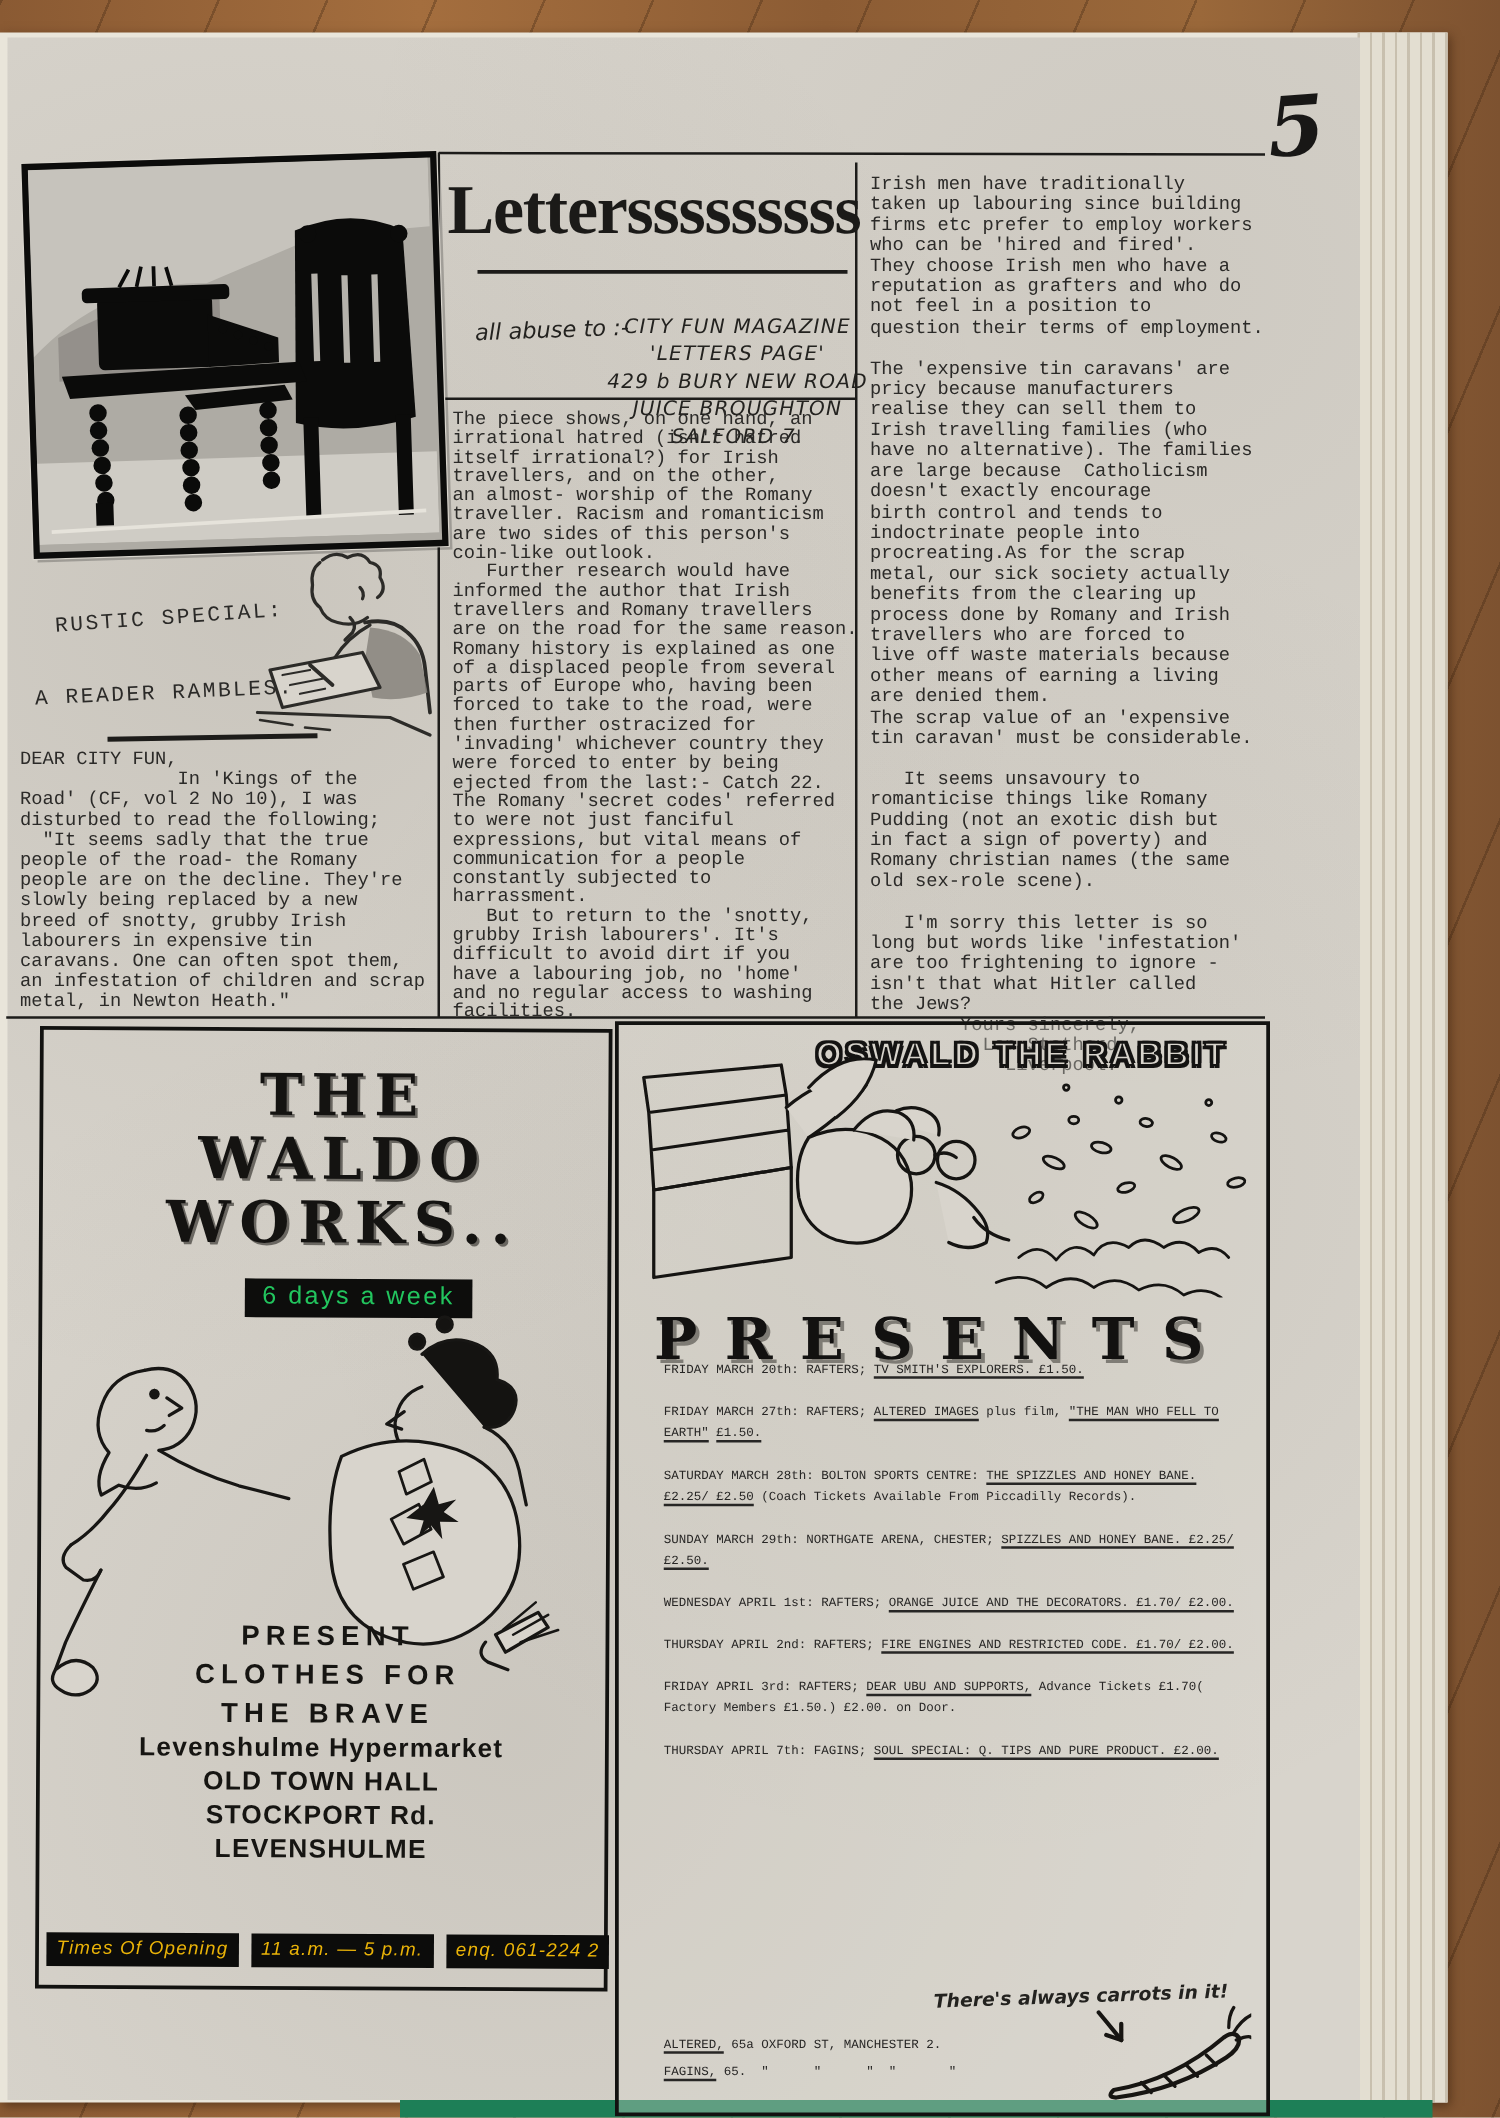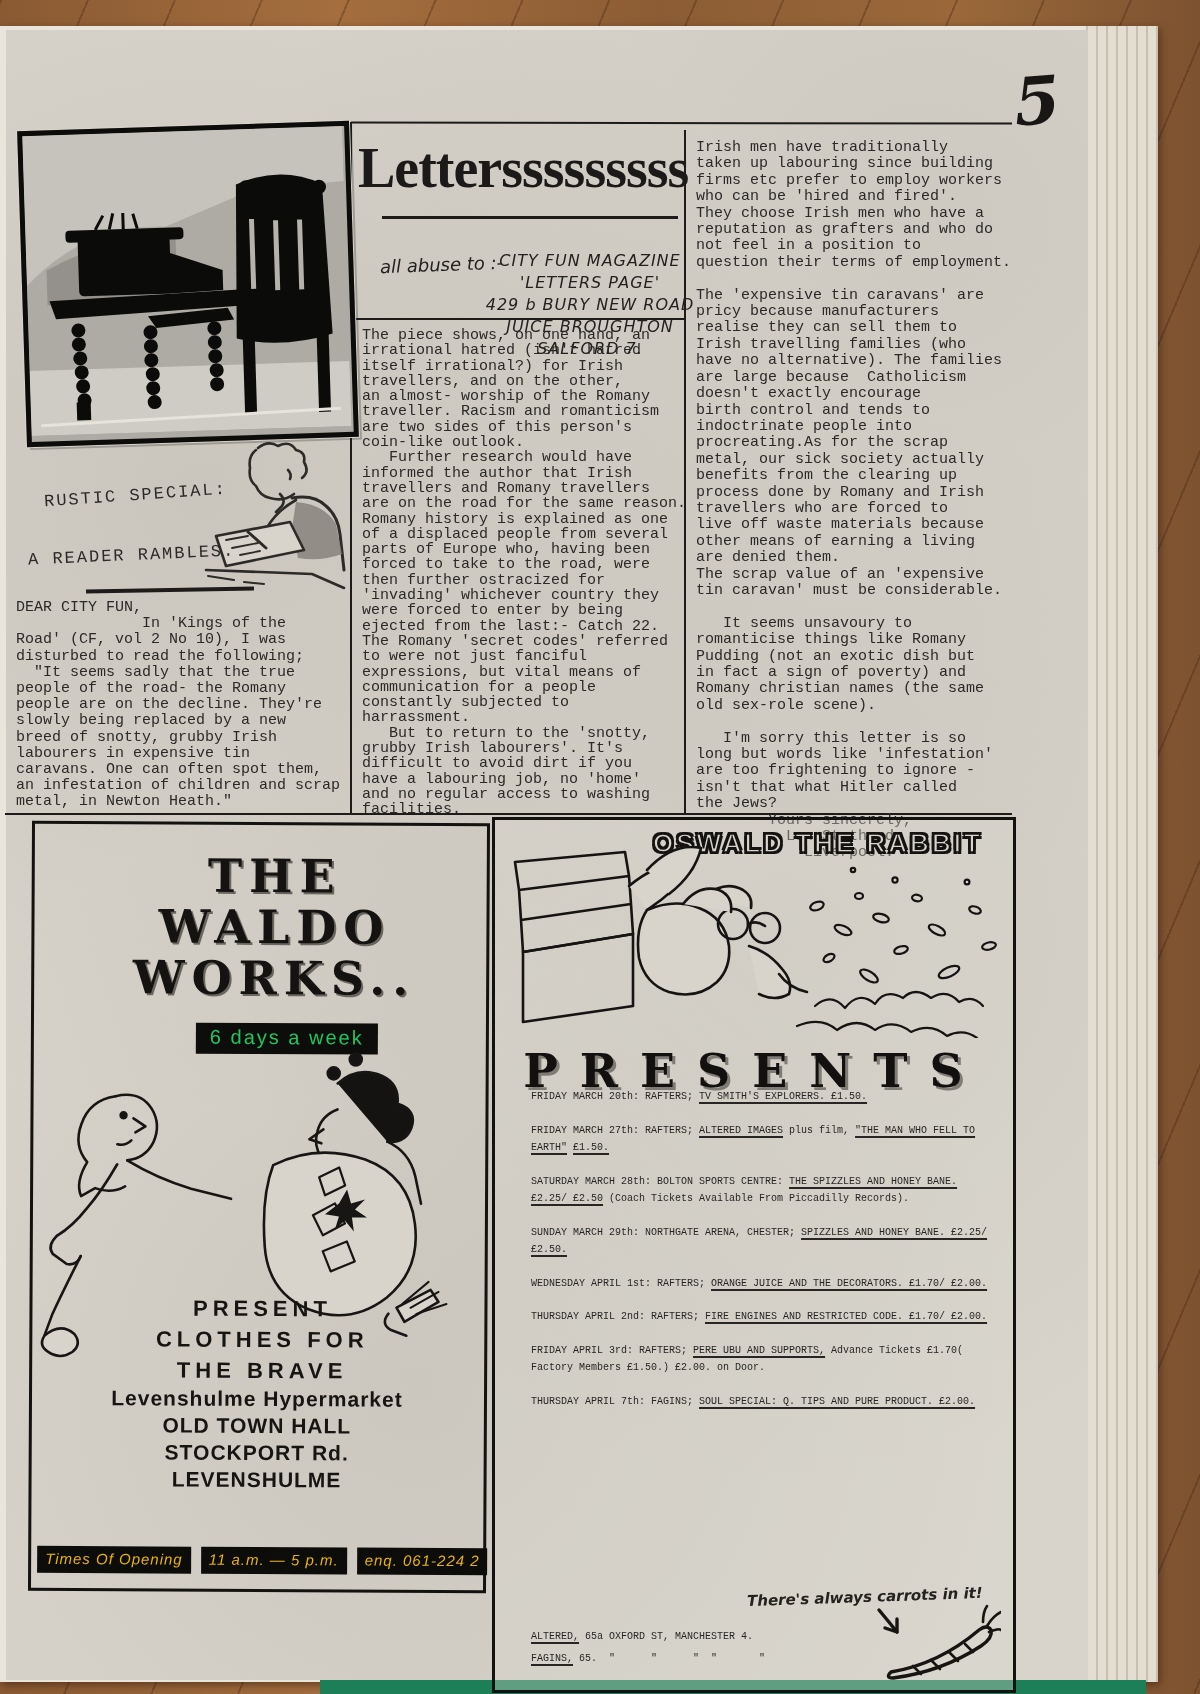--- a/index.html
+++ b/index.html
@@ -332,29 +332,29 @@
       </g>
     </svg>
     <div class="presents-title" style="position:absolute;left:24px;top:196px;width:470px;margin-top:28px;">PRESENTS</div>
     <div class="listings" style="left:36px;top:268px;width:466px;">
         <div class="listing"><span>FRIDAY MARCH 20th: RAFTERS; </span><span class="u">TV SMITH'S EXPLORERS.  £1.50.</span></div>
         <div class="listing"><span>FRIDAY MARCH 27th: RAFTERS; </span><span class="u">ALTERED IMAGES</span><span> plus film, </span><span class="u">"THE MAN WHO FELL TO EARTH"</span><span>  </span><span class="u">£1.50.</span></div>
         <div class="listing"><span>SATURDAY MARCH 28th: BOLTON SPORTS CENTRE: </span><span class="u">THE SPIZZLES AND HONEY BANE. £2.25/ £2.50</span><span> (Coach Tickets Available From Piccadilly Records).</span></div>
         <div class="listing"><span>SUNDAY MARCH 29th: NORTHGATE ARENA, CHESTER; </span><span class="u">SPIZZLES AND HONEY BANE. £2.25/ £2.50.</span></div>
         <div class="listing"><span>WEDNESDAY APRIL 1st: RAFTERS; </span><span class="u">ORANGE JUICE AND THE DECORATORS. £1.70/ £2.00.</span></div>
         <div class="listing"><span>THURSDAY APRIL 2nd: RAFTERS; </span><span class="u">FIRE ENGINES AND RESTRICTED CODE. £1.70/ £2.00.</span></div>
-        <div class="listing"><span>FRIDAY APRIL 3rd: RAFTERS; </span><span class="u">PERE UBU AND SUPPORTS,</span><span> Advance Tickets £1.70( Factory Members £1.50.) £2.00. on Door.</span></div>
+        <div class="listing"><span>FRIDAY APRIL 3rd: RAFTERS; </span><span class="u">DEAR UBU AND SUPPORTS,</span><span> Advance Tickets £1.70( Factory Members £1.50.) £2.00. on Door.</span></div>
         <div class="listing"><span>THURSDAY APRIL 7th: FAGINS; </span><span class="u">SOUL SPECIAL: Q. TIPS AND PURE PRODUCT. £2.00.</span></div>
       </div>
     <span class="hand" style="position:absolute;left:252px;top:768px;font-size:15px;font-weight:bold;transform:rotate(-2deg);">There's always carrots in it!</span>
     <svg style="position:absolute;left:366px;top:780px;" viewBox="0 0 140 82" width="140" height="82" fill="none" stroke="#171512" stroke-width="3.4" stroke-linecap="round" stroke-linejoin="round">
       <path d="M18,10 q10,12 18,22"></path>
         <path d="M36,32 l-12,-4 M36,32 l0,-13"></path>
       <path d="M30,72 Q78,64 118,30 Q126,24 130,30 Q132,38 120,46 Q80,72 32,78 Q24,78 30,72 Z"></path>
       <path d="M52,66 l8,8 M70,60 l9,9 M88,52 l9,9 M104,44 l8,8" stroke-width="2.6"></path>
       <path d="M126,26 q6,-10 14,-14 M128,32 q10,-4 12,-2 M122,22 q0,-10 4,-16" stroke-width="2.6"></path>
     </svg>
     <div class="venues" style="left:36px;top:806px;width:430px;">
-        <div class="venue-line"><span class="u">ALTERED,</span><span> 65a OXFORD ST, MANCHESTER 4.</span></div>
+        <div class="venue-line"><span class="u">ALTERED,</span><span> 65a OXFORD ST, MANCHESTER 2.</span></div>
         <div class="venue-line"><span class="u">FAGINS,</span><span> 65.  "      "      "  "       "</span></div>
       </div>
   </div>
 </div>
 
 </body></html>

